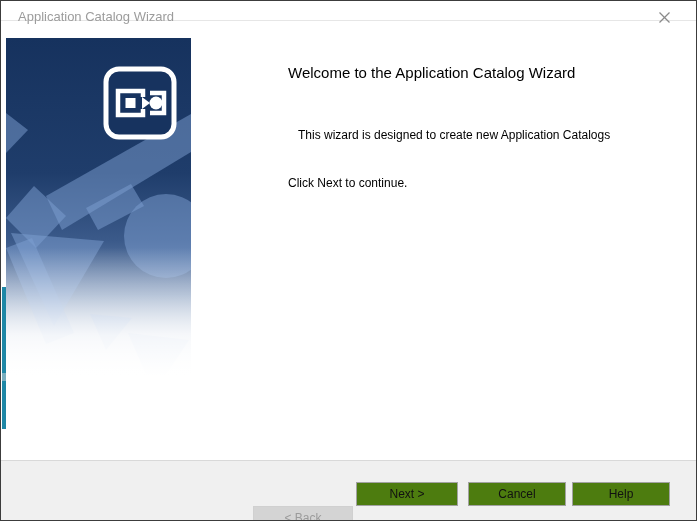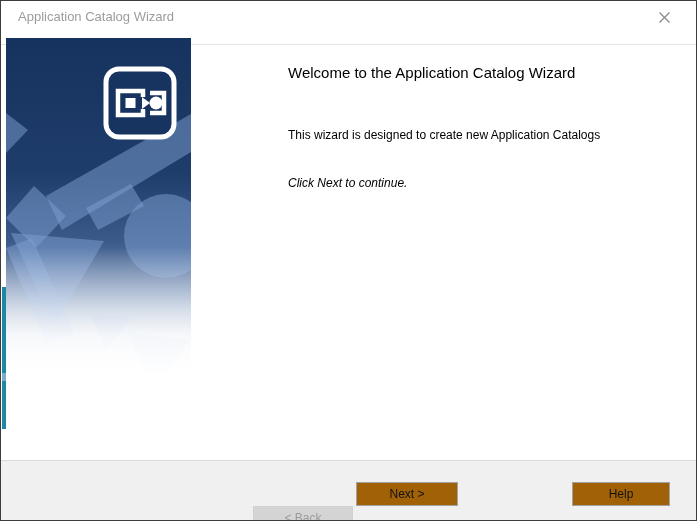--- a/index.html
+++ b/index.html
@@ -4,21 +4,21 @@
 <style>
   html,body{margin:0;padding:0;background:#fff;}
   *{box-sizing:border-box;}
   .window{
     position:relative;width:697px;height:521px;
     border:1px solid #3c3c3c;background:#fff;overflow:hidden;
     font-family:"Liberation Sans","DejaVu Sans",sans-serif;
   }
   
   .titlebar{
-    position:absolute;left:0;top:0;right:0;height:44px;
+    position:absolute;left:0;top:0;right:0;height:20px;
     background:#ffffff;border-bottom:1px solid #e6e6e6;
   }
   .title-text{
     position:absolute;left:17px;top:0;line-height:31px;
     font-size:13px;color:#9c9c9c;white-space:nowrap;
   }
   .close-btn{
     position:absolute;right:18px;top:2px;width:28px;height:28px;
     display:flex;align-items:center;justify-content:center;cursor:default;
   }
@@ -35,37 +35,37 @@
   }
   .teal-stripe .blip{
     position:absolute;left:0;top:86px;width:4px;height:8px;background:#78aebf;
   }
   
   .heading{
     position:absolute;left:287px;top:63px;
     font-size:15px;font-weight:normal;color:#000;white-space:nowrap;
   }
   .para{
-    position:absolute;left:287px;top:126px;
+    position:absolute;left:297px;top:126px;
     font-size:12px;color:#000;line-height:17px;
   }
   .instruction{
     position:absolute;left:287px;top:174px;
-    font-size:12px;color:#000;line-height:17px;font-style:italic;
+    font-size:12px;color:#000;line-height:17px;
   }
   
   .footer{
     position:absolute;left:0;right:0;top:459px;bottom:0;
     background:#f0f0f0;border-top:1px solid #d9d9d9;
   }
   .btn{
     position:absolute;top:481px;height:24px;
     font-family:"Liberation Sans","DejaVu Sans",sans-serif;
     font-size:12px;color:#111;text-align:center;line-height:22px;
-    background:#a16207;border:1px solid #a2a2a2;
+    background:#4d7c0f;border:1px solid #a2a2a2;
     padding:0;cursor:default;
   }
   .btn-back{left:252px;width:100px;background:#d4d4d4;border:1px solid #d0d0d0;color:#9b9b9b;margin-top:24px;}
   .btn-next{left:355px;width:102px;}
   .btn-cancel{left:467px;width:98px;}
   .btn-help{left:571px;width:98px;}
 </style>
 </head>
 <body>
 
@@ -132,15 +132,16 @@
 
   <div class="heading">Welcome to the Application Catalog Wizard</div>
   <div class="para">
     <div>This wizard is designed to create new Application Catalogs</div>
   </div>
   <div class="instruction">Click Next to continue.</div>
 
   <div class="footer"></div>
   <button class="btn btn-back" disabled="">&lt; Back</button>
   <button class="btn btn-next">Next &gt;</button>
+  <button class="btn btn-cancel">Cancel</button>
   <button class="btn btn-help">Help</button>
 
 </div>
 
 </body></html>

